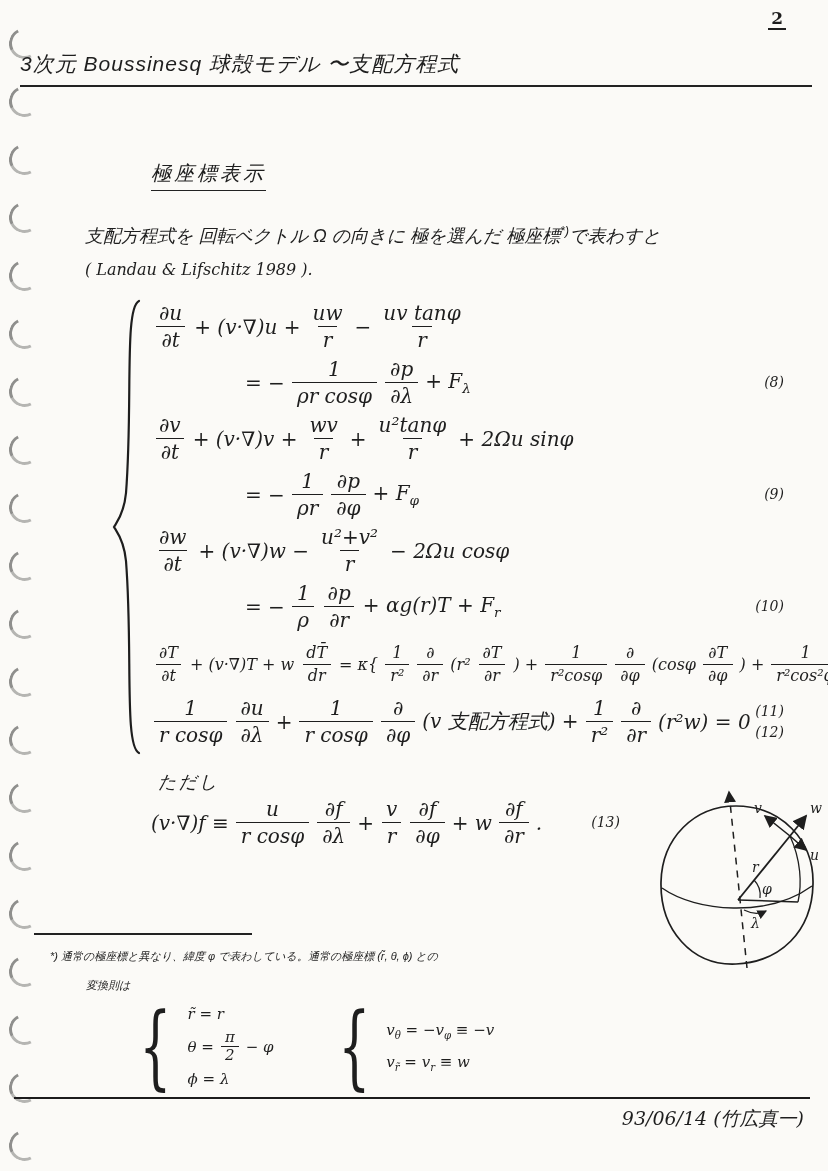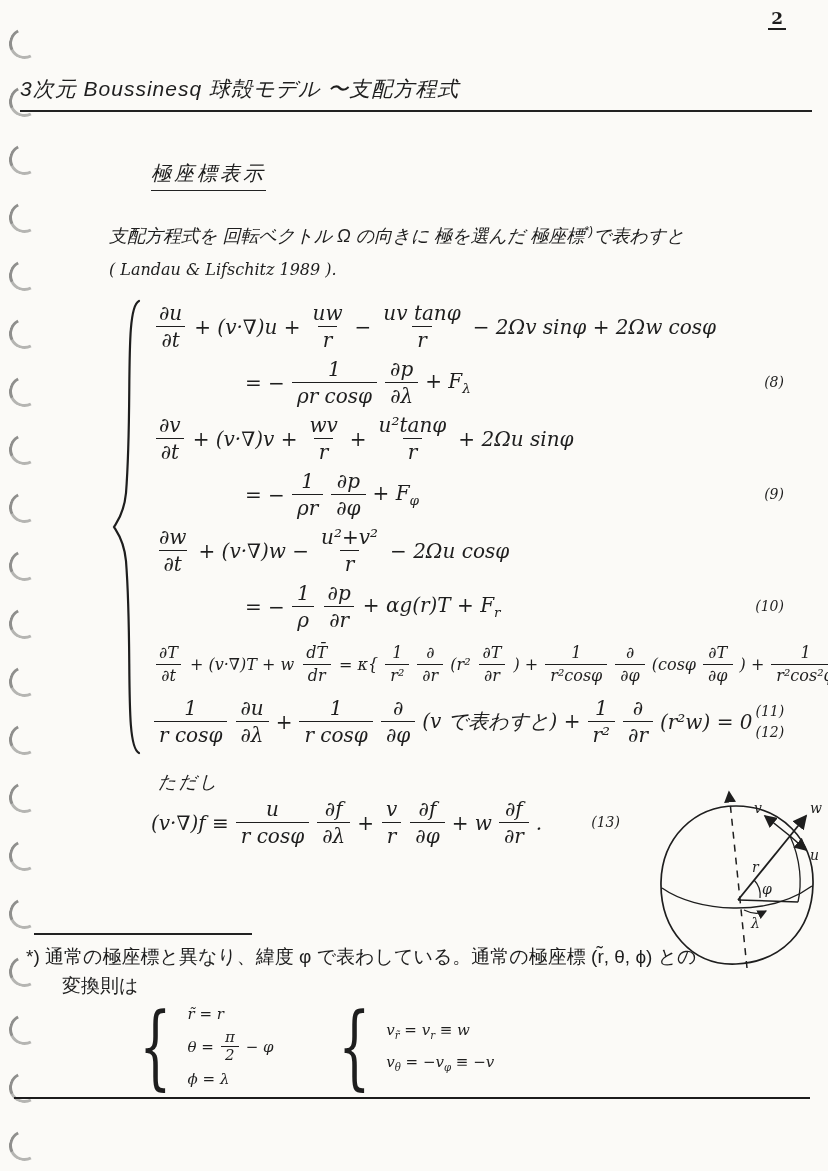--- a/index.html
+++ b/index.html
@@ -14,27 +14,27 @@
     border:3px solid transparent;border-left-color:#8f8f8d;border-bottom-color:#b5b5b2;
     transform:rotate(18deg);
   }
   .pagenum{
     position:absolute;top:8px;right:42px;font-size:17px;font-weight:bold;
     border-bottom:2px solid #1e1e1e;padding:0 3px;font-family:"DejaVu Serif",serif;
   }
   .title{
     position:absolute;top:50px;left:20px;width:792px;
     font-size:21px;letter-spacing:1px;font-style:italic;
-    border-bottom:2px solid #222;padding-bottom:7px;margin-top:25px;
+    border-bottom:2px solid #222;padding-bottom:7px;
   }
   .heading{
     position:absolute;top:160px;left:103px;font-size:20px;letter-spacing:3px;
     border-bottom:1.5px solid #222;padding-bottom:3px;font-style:italic;margin-left:48px;
   }
-  .intro{position:absolute;top:214px;left:85px;width:700px;font-size:18px;line-height:34px;font-style:italic;margin-left:24px;}
+  .intro{position:absolute;top:214px;left:85px;width:700px;font-size:18px;line-height:34px;font-style:italic;}
   .intro sup{font-size:12px;}
   .intro .cite{font-family:"DejaVu Serif",serif;font-style:italic;font-size:16px;}
   
   .eq-wrap{position:absolute;top:300px;left:150px;width:662px;}
   .brace{position:absolute;top:298px;left:112px;}
   .eq-row{
     display:flex;align-items:center;min-height:53px;margin-bottom:3px;
     font-family:"DejaVu Serif",serif;font-style:italic;font-size:20px;white-space:nowrap;
   }
   .eq-row.cont{margin-left:92px;}
@@ -46,21 +46,21 @@
   .eqnum{margin-left:auto;display:flex;flex-direction:column;align-items:flex-end;
          font-size:14px;font-style:italic;padding-right:28px;line-height:1.5;}
   sub{font-size:68%;}
   sup{font-size:68%;}
   .tadashi{position:absolute;top:770px;left:118px;font-size:18px;font-style:italic;letter-spacing:2px;margin-left:40px;}
   .eq13-wrap{position:absolute;top:796px;left:148px;width:500px;}
   
   .sphere{position:absolute;top:780px;left:648px;}
   
   .fn-rule{position:absolute;top:933px;left:34px;width:218px;border-top:2px solid #222;}
-  .fn-text{position:absolute;top:942px;left:26px;width:755px;font-size:19px;line-height:29px;}
+  .fn-text{position:absolute;top:942px;left:50px;width:755px;font-size:11px;line-height:29px;font-style:italic;}
   .fn-systems{position:absolute;top:998px;left:126px;display:flex;gap:48px;}
   .sys{display:flex;align-items:center;}
   .sys-brace{font-family:"DejaVu Serif",serif;font-size:92px;font-weight:200;
              transform:scaleX(.55);color:#1e1e1e;line-height:1;}
   .sys-rows .eq-row{min-height:32px;font-size:15px;margin-bottom:0;}
   .sys-rows .frac .n{padding:0 4px 1px;}
   .sys-rows .frac .d{padding:1px 4px 0;}
   .bot-rule{position:absolute;top:1097px;left:14px;width:796px;border-top:2.5px solid #1c1c1c;}
   .date{position:absolute;top:1106px;right:24px;font-size:19px;font-style:italic;
         font-family:"DejaVu Serif",serif;}
@@ -117,21 +117,20 @@
         <span class="tok">+ (v·∇)u +</span>
         <span class="frac">
           <span class="n">uw</span>
           <span class="d">r</span>
         </span>
         <span class="tok">−</span>
         <span class="frac">
           <span class="n">uv tanφ</span>
           <span class="d">r</span>
         </span>
-        <span class="tok">− 2Ωv sinφ + 2Ωw cosφ</span>
       </div>
       <div class="eq-row cont">
         <span class="tok">= −</span>
         <span class="frac">
           <span class="n">1</span>
           <span class="d">ρr cosφ</span>
         </span>
         <span class="frac">
           <span class="n">∂p</span>
           <span class="d">∂λ</span>
@@ -255,21 +254,21 @@
         </span>
         <span class="tok">+</span>
         <span class="frac">
           <span class="n">1</span>
           <span class="d">r cosφ</span>
         </span>
         <span class="frac">
           <span class="n">∂</span>
           <span class="d">∂φ</span>
         </span>
-        <span class="tok">(v で表わすと) +</span>
+        <span class="tok">(v 支配方程式) +</span>
         <span class="frac">
           <span class="n">1</span>
           <span class="d">r²</span>
         </span>
         <span class="frac">
           <span class="n">∂</span>
           <span class="d">∂r</span>
         </span>
         <span class="tok">(r²w) = 0</span>
         <span class="eqnum">
@@ -375,24 +374,25 @@
           </div>
           <div class="eq-row">
             <span class="tok">ϕ = λ</span>
           </div>
         </div>
     </div>
     <div class="sys">
       <span class="sys-brace">{</span>
       <div class="sys-rows" id="sys-vel">
           <div class="eq-row">
+            <span class="tok">v<sub>θ</sub> = −v<sub>φ</sub> ≡ −v</span>
+          </div>
+          <div class="eq-row">
             <span class="tok">v<sub>r̃</sub> = v<sub>r</sub> ≡ w</span>
           </div>
-          <div class="eq-row">
-            <span class="tok">v<sub>θ</sub> = −v<sub>φ</sub> ≡ −v</span>
-          </div>
         </div>
     </div>
   </div>
 
   <div class="bot-rule"></div>
+  <div class="date">93/06/14 (竹広真一)</div>
 
 </div>
 
 </body></html>

